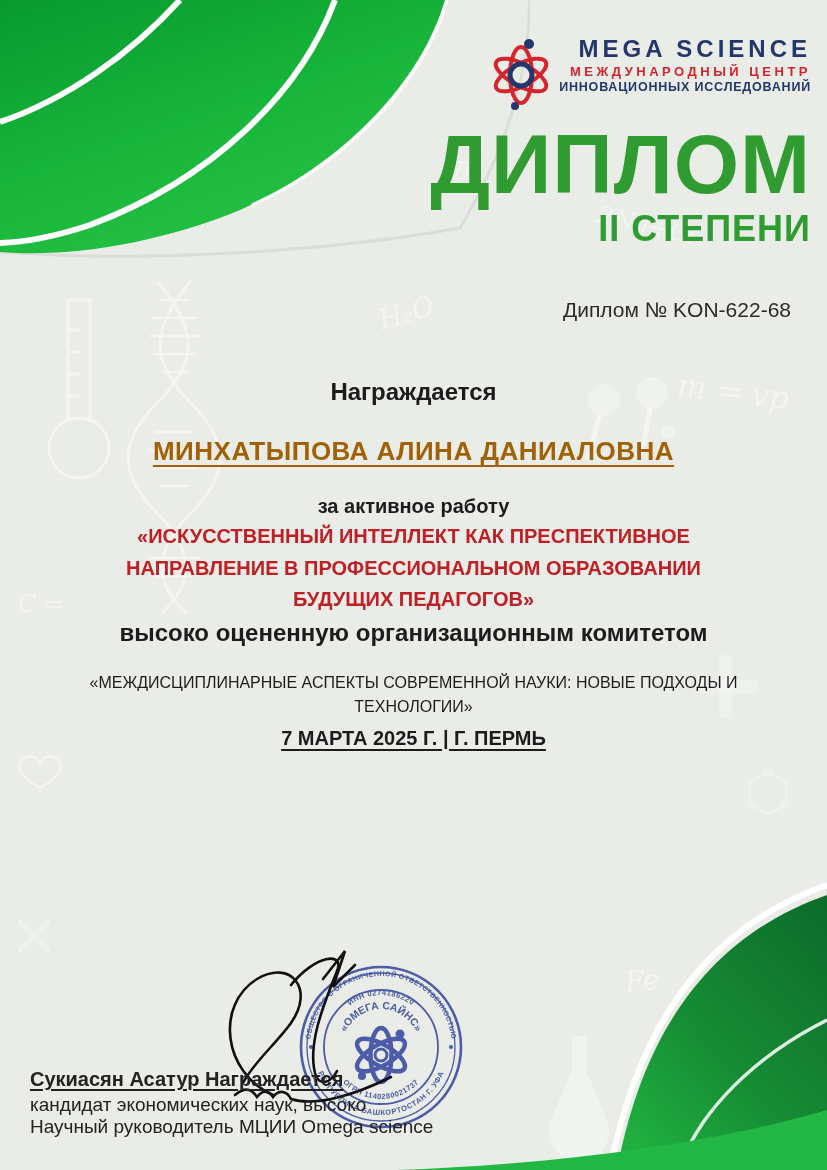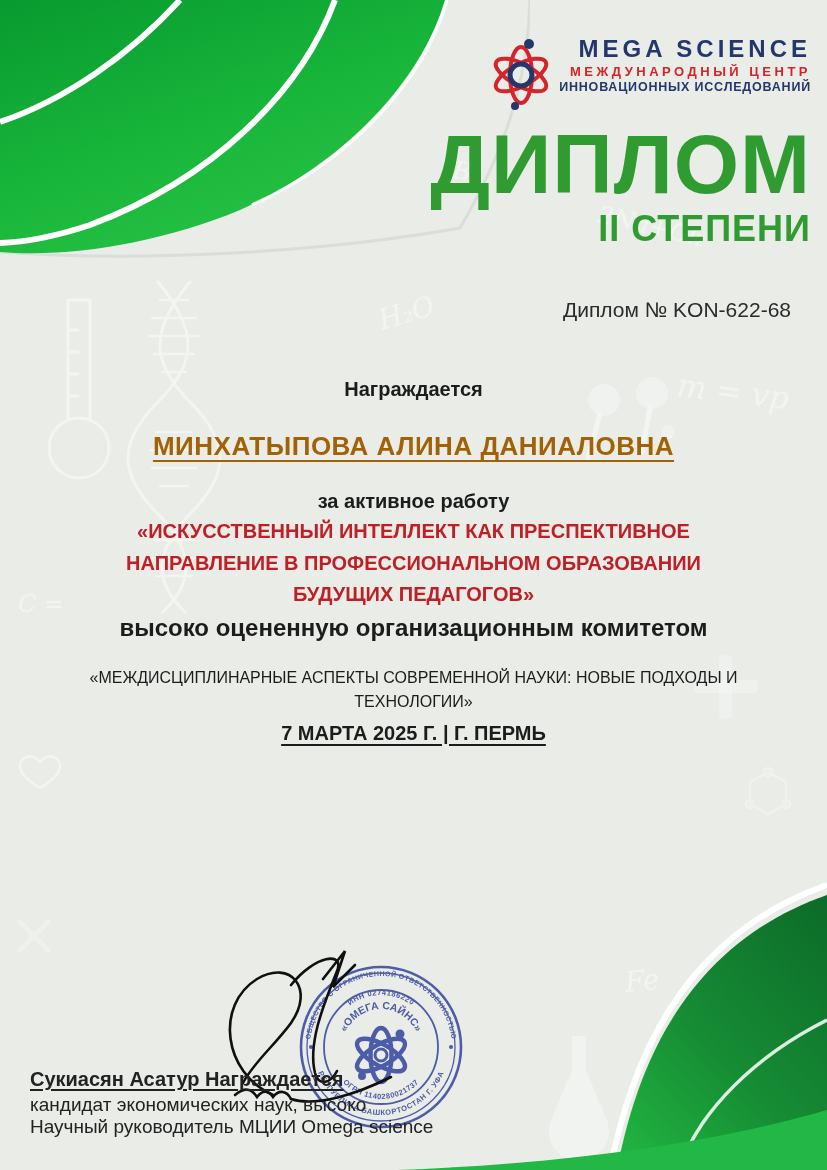--- a/index.html
+++ b/index.html
@@ -20,21 +20,21 @@
   
   .title-block{top:122px;right:16px;z-index:4;text-align:right;color:#2f9b31;}
   .title-main{font-size:84px;font-weight:800;line-height:1;letter-spacing:1px;}
   .title-degree{font-size:36px;font-weight:800;letter-spacing:1px;margin-top:2px;}
   
   .serial{top:298px;left:517px;width:320px;z-index:4;text-align:center;
           font-size:21px;color:#2b2b2b;}
   
   .body-col{top:378px;left:50px;right:50px;z-index:4;display:flex;flex-direction:column;
             align-items:center;text-align:center;color:#1c1c1c;}
-  .awarded{font-size:20px;font-weight:bold;margin-bottom:30px;}
+  .awarded{font-size:24px;font-weight:bold;margin-bottom:30px;}
   .recipient{font-size:26px;font-weight:bold;color:#a16207;letter-spacing:0.5px;
              text-decoration:underline;text-decoration-thickness:2px;text-underline-offset:5px;
              margin-bottom:28px;}
   .for-work{font-size:20px;font-weight:bold;margin-bottom:3px;}
   .work-title{font-size:20px;font-weight:bold;color:#bf2026;line-height:1.58;max-width:680px;margin-bottom:3px;}
   .rated{font-size:24px;font-weight:bold;margin-bottom:24px;}
   .participation{font-size:20px;font-weight:bold;margin-bottom:6px;}
   .conf-intro{font-size:20px;font-weight:bold;margin-bottom:6px;}
   .conf-title{font-size:16px;font-weight:normal;line-height:1.5;max-width:660px;margin-bottom:8px;}
   .date-place{font-size:20px;font-weight:bold;text-decoration:underline;

